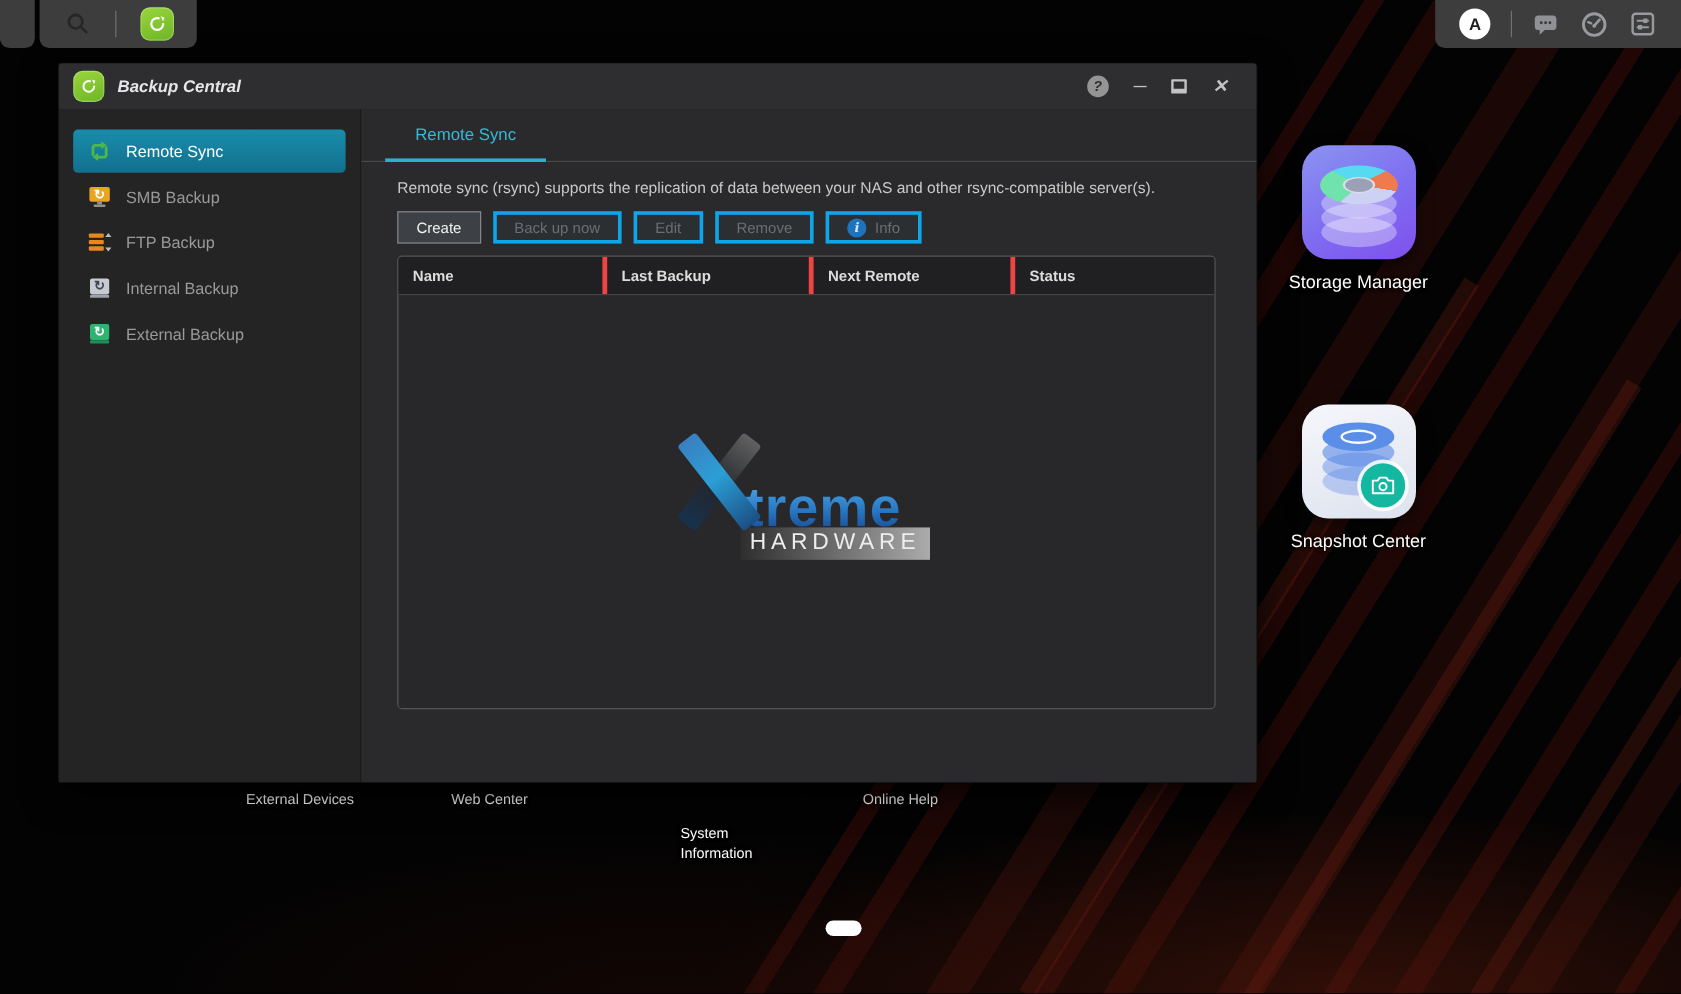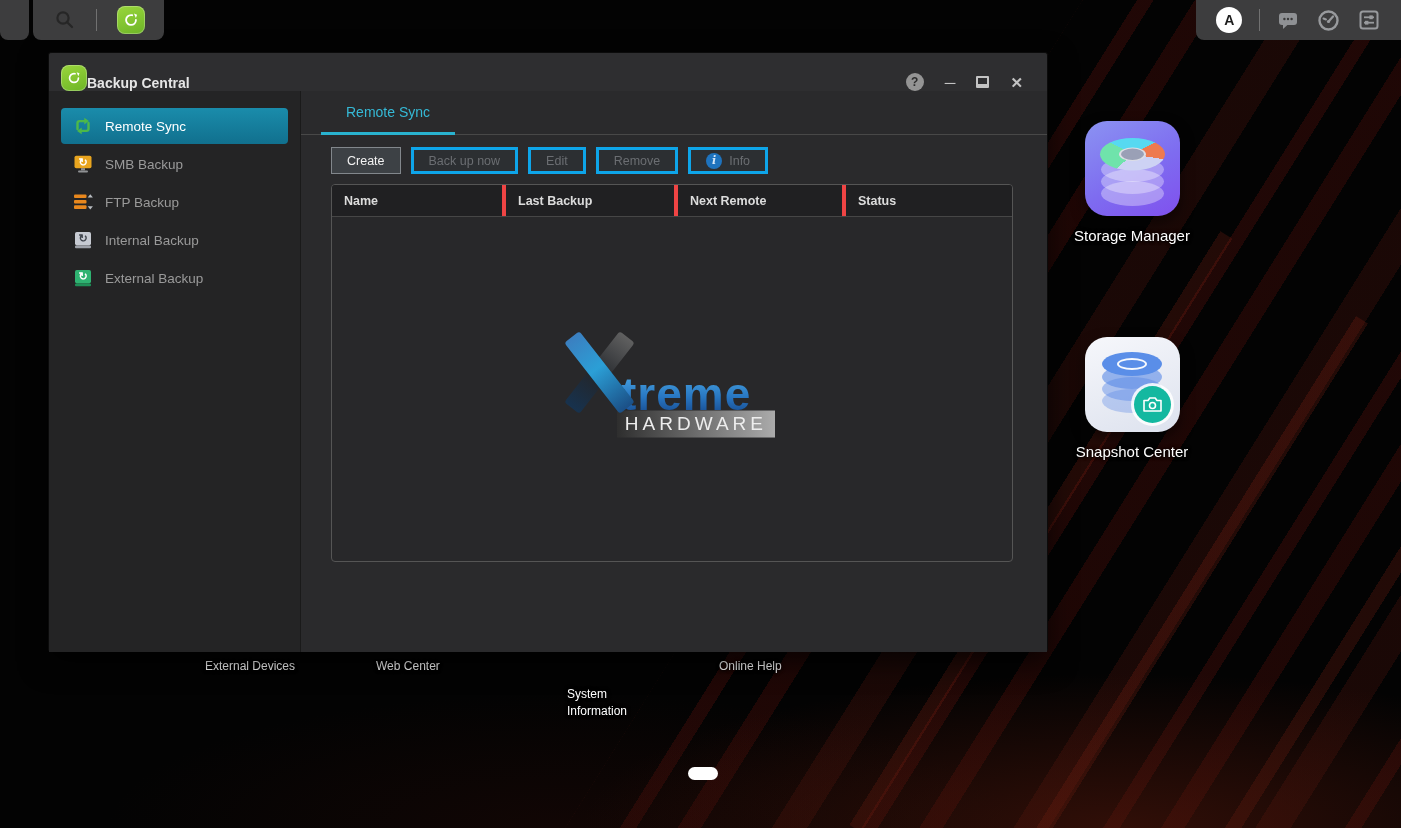--- a/index.html
+++ b/index.html
@@ -57,21 +57,21 @@
   .app-ico.sz26 { width:26px; height:26px; }
 
   
   .window {
     position:absolute; left:48px; top:52px; width:1000px; height:600px;
     background:#272727; border-radius:3px; z-index:20;
     box-shadow:0 10px 28px rgba(0,0,0,.7); border:1px solid #0b0b0b;
   }
   .titlebar {
     height:38px; background:#2e2e30; border-radius:3px 3px 0 0;
-    display:flex; align-items:flex-end; padding:0 12px; 
+    display:flex; align-items:center; padding:0 12px; gap:11px;font-style:italic;
   }
   .win-title { color:#e6e6e6; font-size:14px; font-weight:bold; }
   .controls { margin-left:auto; display:flex; align-items:center; gap:21px; padding-right:12px; }
   .help-ico {
     width:18px; height:18px; border-radius:50%; background:#949494; color:#2c2c2c;
     font-weight:bold; font-size:12px; display:flex; align-items:center; justify-content:center;
   }
   .ctl { color:#c3c3c3; font-size:15px; line-height:1; }
   .maxbox { width:13px; height:12px; border:2px solid #c3c3c3; border-bottom:4px solid #c3c3c3; border-radius:1px; }
   .closex { font-weight:bold; }
@@ -305,20 +305,21 @@
               </svg>
             </span>
             <span class="side-label">External Backup</span>
           </div>
         </div>
 
       <div class="content">
         <div class="tabbar">
           <span class="tab">Remote Sync</span>
         </div>
+        <div class="desc">Remote sync (rsync) supports the replication of data between your NAS and other rsync-compatible server(s).</div>
         <div class="btnrow">
             <div class="btn on">
               <span>Create</span>
             </div>
             <div class="btn off">
               <span>Back up now</span>
             </div>
             <div class="btn off">
               <span>Edit</span>
             </div>

